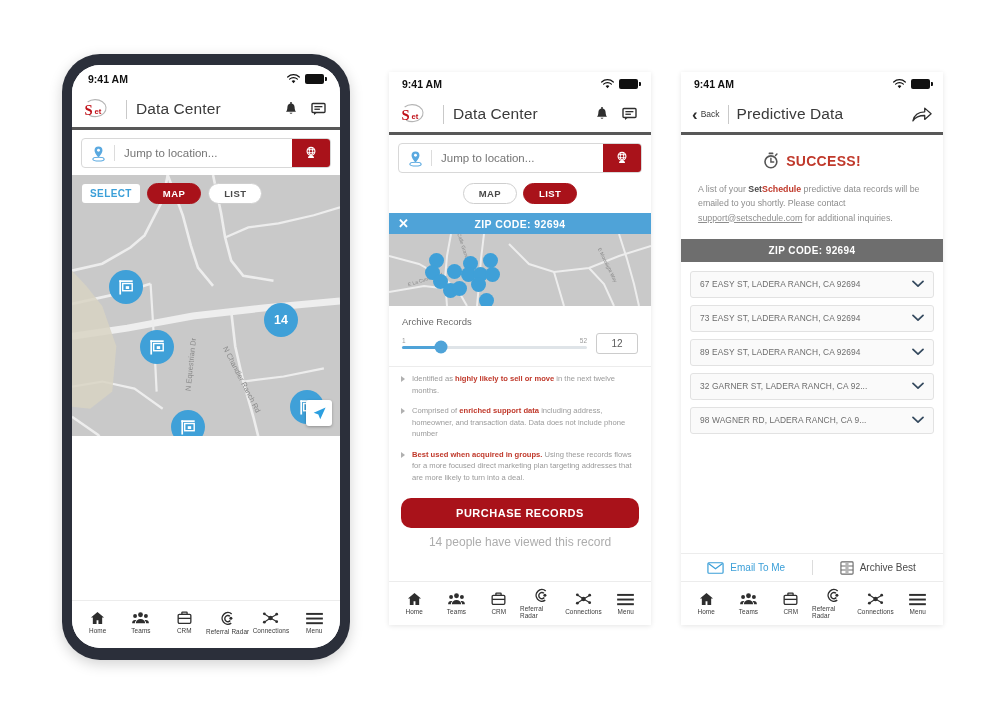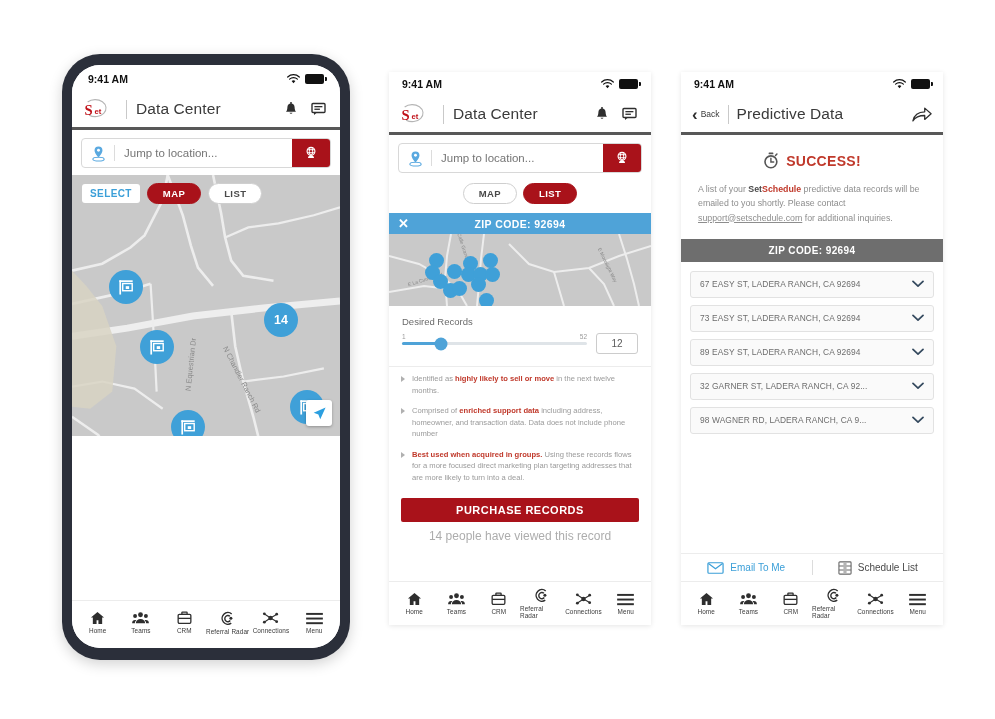--- a/index.html
+++ b/index.html
@@ -128,21 +128,21 @@
 
   
   .zipbar-blue {
     position: relative; height: 21px; background: #4fa3d8;
     display: flex; align-items: center; justify-content: center;
   }
   .zipbar-blue .t { color: #fff; font-size: 10.5px; font-weight: bold; letter-spacing: .4px; }
   .zipbar-blue .x { position: absolute; left: 9px; color: #fff; font-size: 13px; font-weight: bold; line-height: 1; }
   .desired { padding: 10px 13px 4px 13px; }
   .desired-lbl { font-size: 9.5px; color: #6a6a6a; margin-bottom: 6px; }
-  .slider-row { display: flex; align-items: flex-start; gap: 9px; }
+  .slider-row { display: flex; align-items: center; gap: 9px; }
   .slider-zone { flex: 1; position: relative; padding-top: 9px; }
   .slider-minmax { position: absolute; top: 0; left: 0; right: 0; font-size: 6.5px; color: #9a9a9a; }
   .slider-minmax .mx { position: absolute; right: 0; }
   .track { position: relative; height: 3px; background: #dfe4e8; border-radius: 2px; margin-bottom: 4px; }
   .track .fill { position: absolute; left: 0; top: 0; bottom: 0; background: #4fa3d8; border-radius: 2px; }
   .thumb {
     position: absolute; top: 50%; width: 13px; height: 13px; border-radius: 50%;
     background: #4fa3d8; transform: translate(-50%, -50%);
   }
   .numbox {
@@ -153,23 +153,23 @@
   .bullets { padding: 6px 12px 4px 12px; border-top: 1px solid #ececec; margin-top: 6px; }
   .bullet { display: flex; gap: 7px; margin-bottom: 9px; }
   .bullet .tri {
     width: 0; height: 0; border-left: 4px solid #b0b0b0;
     border-top: 3px solid transparent; border-bottom: 3px solid transparent;
     margin-top: 3px; flex: none;
   }
   .bullet .txt { font-size: 7.6px; line-height: 1.52; color: #9a9a9a; }
   .bullet .txt b { color: #c0392b; font-weight: bold; }
   .purchase {
-    margin: 2px 12px 0 12px; height: 24px; background: #a9121a; color: #fff;
+    margin: 2px 12px 0 12px; height: 30px; background: #a9121a; color: #fff;
     display: flex; align-items: center; justify-content: center;
-    font-size: 11px; font-weight: bold; letter-spacing: .5px; border-radius: 2px;
+    font-size: 11px; font-weight: bold; letter-spacing: .5px; border-radius: 10px;
   }
   .viewed { text-align: center; font-size: 12px; color: #adadad; padding: 7px 0 0 0; }
 
   
   .appbar3 { display: flex; align-items: center; height: 36px; padding: 0 11px; gap: 8px; }
   .backbtn { display: flex; align-items: center; gap: 3px; }
   .backbtn .chev { font-size: 17px; color: #2e2e2e; line-height: 1; font-weight: bold; }
   .backbtn .lbl { font-size: 8.5px; color: #3a3a3a; }
   .successrow { display: flex; align-items: center; justify-content: center; gap: 7px; padding: 17px 0 13px 0; }
   .successrow .t { color: #c0392b; font-size: 14px; font-weight: bold; letter-spacing: .3px; }
@@ -512,21 +512,21 @@
         <div class="marker sm" style="left:74px;top:22px;"></div>
         <div class="marker sm" style="left:72px;top:33px;"></div>
         <div class="marker sm" style="left:84px;top:33px;"></div>
         <div class="marker sm" style="left:94px;top:19px;"></div>
         <div class="marker sm" style="left:96px;top:33px;"></div>
         <div class="marker sm" style="left:82px;top:43px;"></div>
         <div class="marker sm" style="left:90px;top:59px;"></div>
       </div>
 
       <div class="desired">
-        <div class="desired-lbl">Desired Records</div>
+        <div class="desired-lbl">Archive Records</div>
         <div class="slider-row">
           <div class="slider-zone">
             <div class="slider-minmax">
               <span>1</span>
               <span class="mx">52</span>
             </div>
             <div class="track">
               <div class="fill" style="width:21%"></div>
               <div class="thumb" style="left:21%"></div>
             </div>
@@ -693,21 +693,21 @@
         </svg>
         <span class="l1">Email To Me</span>
       </div>
       <div class="action-sep"></div>
       <div class="action">
         <svg width="14" height="14" viewBox="0 0 15 15">
           <rect x="1" y="1" width="13" height="13" rx="1" fill="none" stroke="#6a6a6a" stroke-width="1.2"></rect>
           <path d="M1 5.4h13M1 9.6h13" stroke="#6a6a6a" stroke-width="1.1"></path>
           <path d="M5.8 3.2h3.4M5.8 7.5h3.4M5.8 11.8h3.4" stroke="#6a6a6a" stroke-width="1.1"></path>
         </svg>
-        <span class="l2">Schedule List</span>
+        <span class="l2">Archive Best</span>
       </div>
     </div>
 
     <div class="tabbar">
       <div class="tab">
         <svg width="15" height="14" viewBox="0 0 16 15">
             <path d="M8 1 1 7h2v7h4v-4h2v4h4V7h2z" fill="#2e2e2e"></path>
           </svg>
         <span>Home</span>
       </div>

